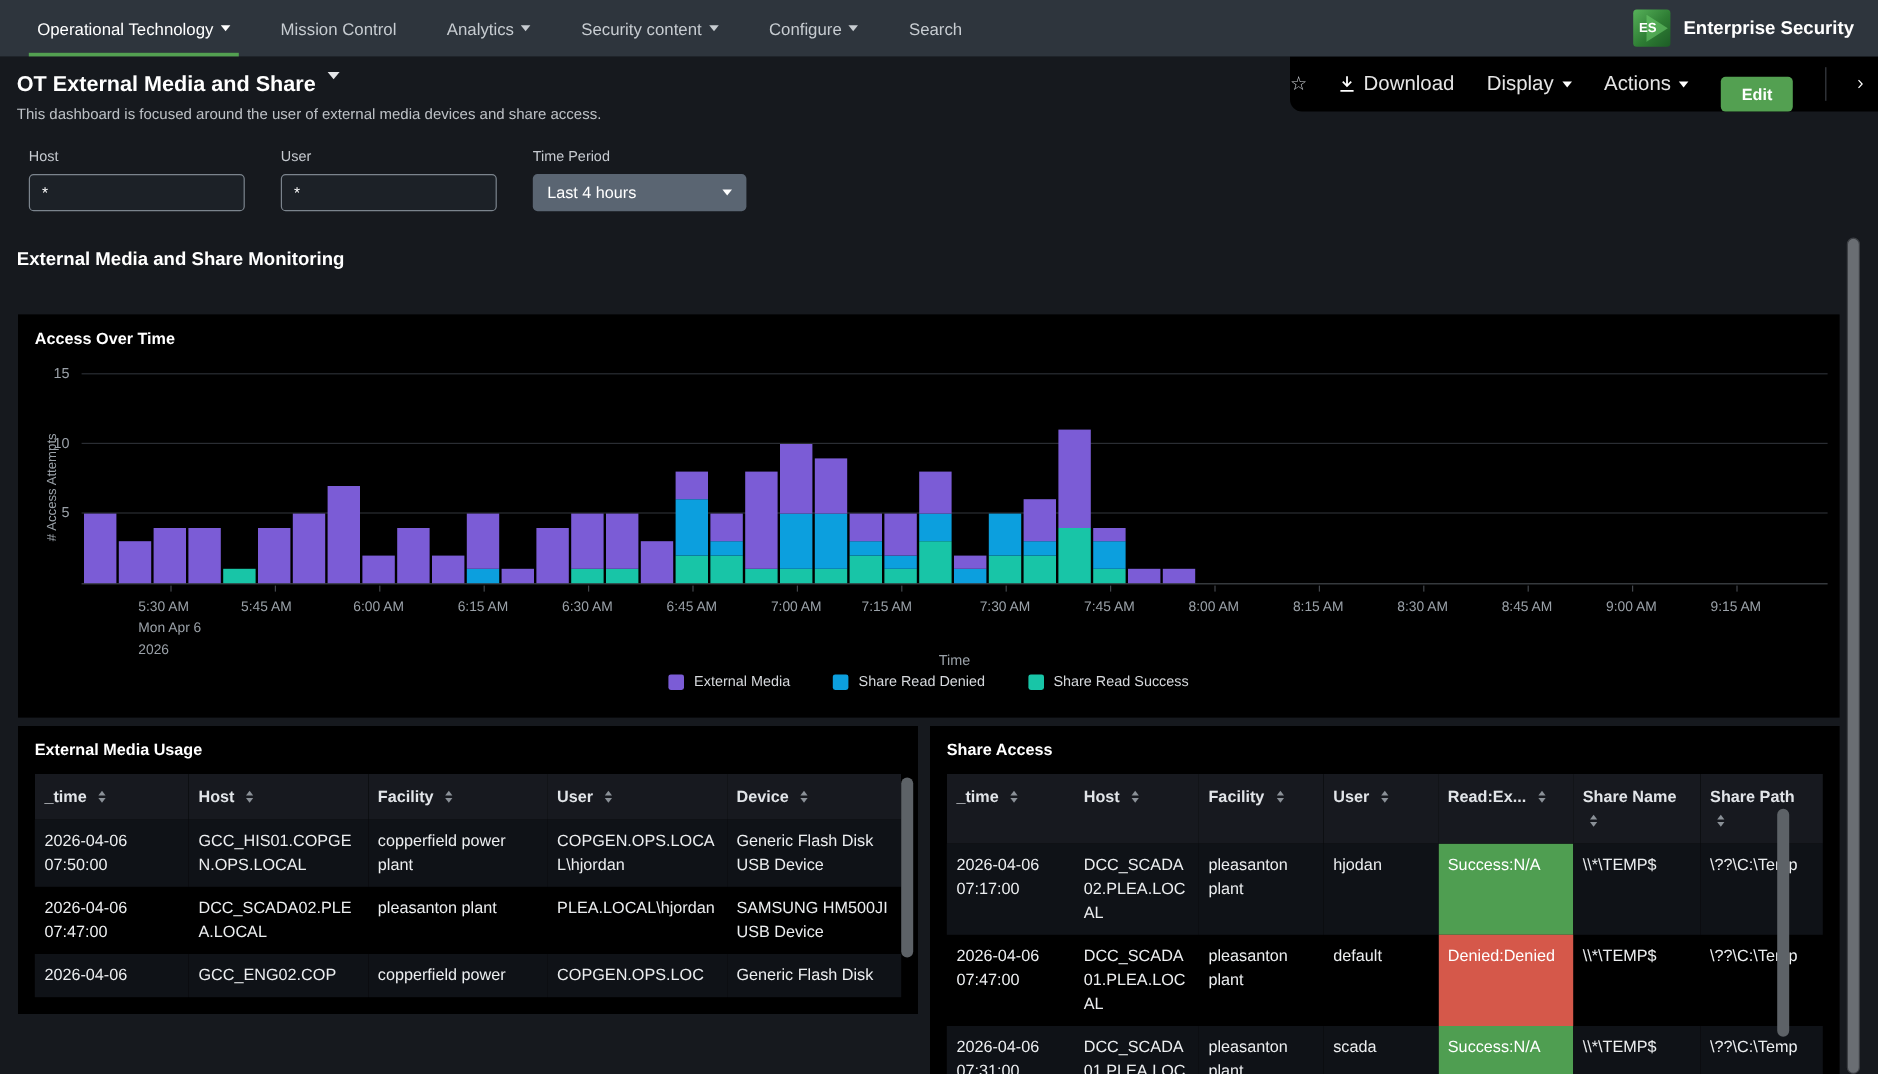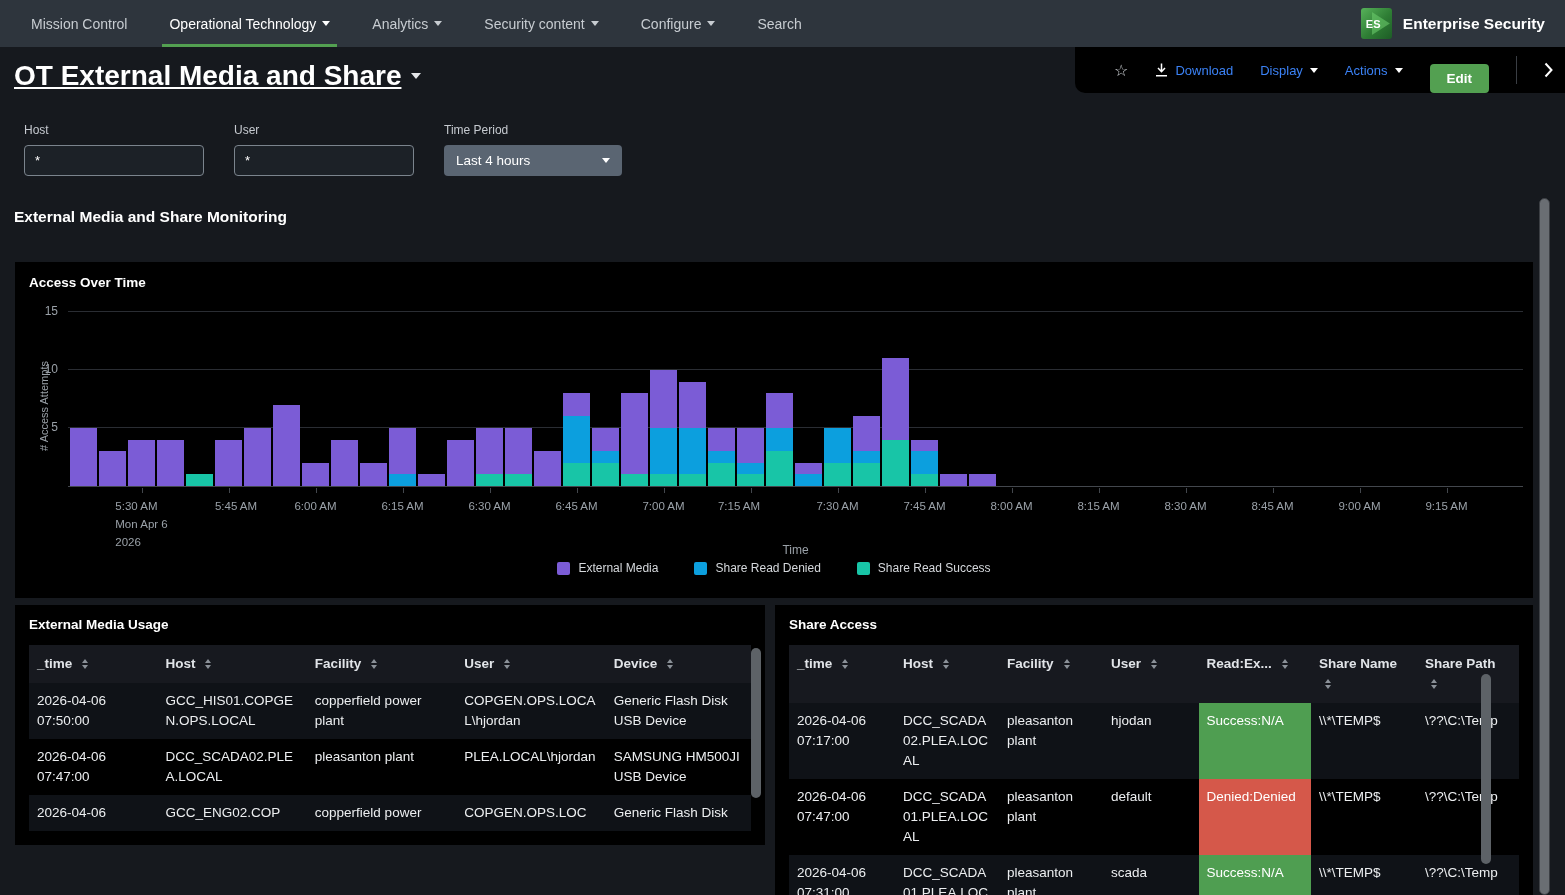--- a/index.html
+++ b/index.html
@@ -39,31 +39,31 @@
   }
   .es-logo .play{
     position:absolute; right:2px; top:4px; width:18px; height:23px;
     background:#6fcf6f; clip-path:polygon(0 0, 100% 50%, 0 100%); opacity:.55;
   }
   .es-logo span{ position:relative; font-size:11px; font-weight:bold; color:#fff; padding-left:5px; }
   .brand-name{ font-size:15.5px; font-weight:bold; color:#fff; }
 
   
   .header-row{ position:relative; padding:13px 0 0 14px; height:58px; }
-  .page-title{ font-size:28px; font-weight:bold; display:inline-flex; align-items:center; gap:10px;text-decoration:underline; }
+  .page-title{ font-size:18px; font-weight:bold; display:inline-flex; align-items:flex-start; gap:10px; }
   .page-title .caret-down{ border-top-color:#e4e6e9; border-left-width:5px; border-right-width:5px; border-top-width:6px; }
   .page-subtitle{ font-size:12.5px; color:#bdc1c6; margin-top:7px; }
 
   .toolbar{
     position:absolute; top:47px; right:0; width:490px; height:46px;
     background:#000; border-radius:0 0 0 10px;
     display:flex; align-items:center; justify-content:flex-end; gap:27px;
     padding-right:12px; z-index:4;
   }
-  .tb-item{ display:flex; align-items:center; gap:7px; color:#3b82f6; font-size:13px; cursor:pointer; white-space:nowrap; }
+  .tb-item{ display:flex; align-items:center; gap:7px; color:#e5e5e5; font-size:17px; cursor:pointer; white-space:nowrap; }
   .tb-item .caret-down{ border-top-color:#fff; }
   .star{ font-size:16px; color:#cfd3d7; }
   .edit-btn{
     background:#53a051; color:#fff; border:none; border-radius:4px;
     font-size:13.5px; font-weight:bold; padding:7px 17px; cursor:pointer;
     font-family:"Liberation Sans", sans-serif;
     margin-top:16px;
   }
   .tb-divider{ width:1px; height:28px; background:#3a3e44; }
 
@@ -137,26 +137,26 @@
   .page-scrollbar{
     position:absolute; right:15px; top:198px; width:11px; height:697px;
     background:#6a6e73; border-radius:6px; border:1px solid #3c3f44;
   }
 </style>
 </head>
 <body>
 
 <div class="navbar">
   <div class="nav-items" id="nav-items">
-      <div class="nav-item">
-        <span>Mission Control</span>
-      </div>
       <div class="nav-item active">
         <span>Operational Technology</span>
         <span class="caret-down"></span>
+      </div>
+      <div class="nav-item">
+        <span>Mission Control</span>
       </div>
       <div class="nav-item">
         <span>Analytics</span>
         <span class="caret-down"></span>
       </div>
       <div class="nav-item">
         <span>Security content</span>
         <span class="caret-down"></span>
       </div>
       <div class="nav-item">
@@ -174,20 +174,21 @@
     </div>
     <div class="brand-name">Enterprise Security</div>
   </div>
 </div>
 
 <div class="header-row">
   <div class="page-title">
     <span>OT External Media and Share</span>
     <span class="caret-down"></span>
   </div>
+  <div class="page-subtitle">This dashboard is focused around the user of external media devices and share access.</div>
 </div>
 
 <div class="toolbar">
   <span class="star tb-item">☆</span>
   <span class="tb-item">
     <svg width="13" height="14" viewBox="0 0 13 14">
       <path d="M6.5 0.5 V8 M3 5 L6.5 8.7 L10 5 M1 12.7 h11" stroke="#fff" stroke-width="1.5" fill="none"></path>
     </svg>
     <span>Download</span>
   </span>
@@ -293,21 +294,21 @@
       <div class="bar-seg" style="left: 843px; width: 27px; bottom: 34.8px; height: 11.6px; background: rgb(123, 92, 214);"></div>
       <div class="bar-seg" style="left: 872px; width: 27px; bottom: 0px; height: 11.6px; background: rgb(123, 92, 214);"></div>
       <div class="bar-seg" style="left: 901px; width: 27px; bottom: 0px; height: 11.6px; background: rgb(123, 92, 214);"></div>
       <div class="xtickmark" style="left: 73.5px;"></div>
       <div class="xlabel" style="left: 73.5px;">
         <div>5:30 AM</div>
         <div>Mon Apr 6</div>
         <div>2026</div>
       </div>
       <div class="xtickmark" style="left: 160.5px;"></div>
-      <div class="xlabel" style="left: 168px;">
+      <div class="xlabel" style="left: 154px;">
         <div>5:45 AM</div>
       </div>
       <div class="xtickmark" style="left: 247.5px;"></div>
       <div class="xlabel" style="left: 247.5px;">
         <div>6:00 AM</div>
       </div>
       <div class="xtickmark" style="left: 334.5px;"></div>
       <div class="xlabel" style="left: 334.5px;">
         <div>6:15 AM</div>
       </div>

